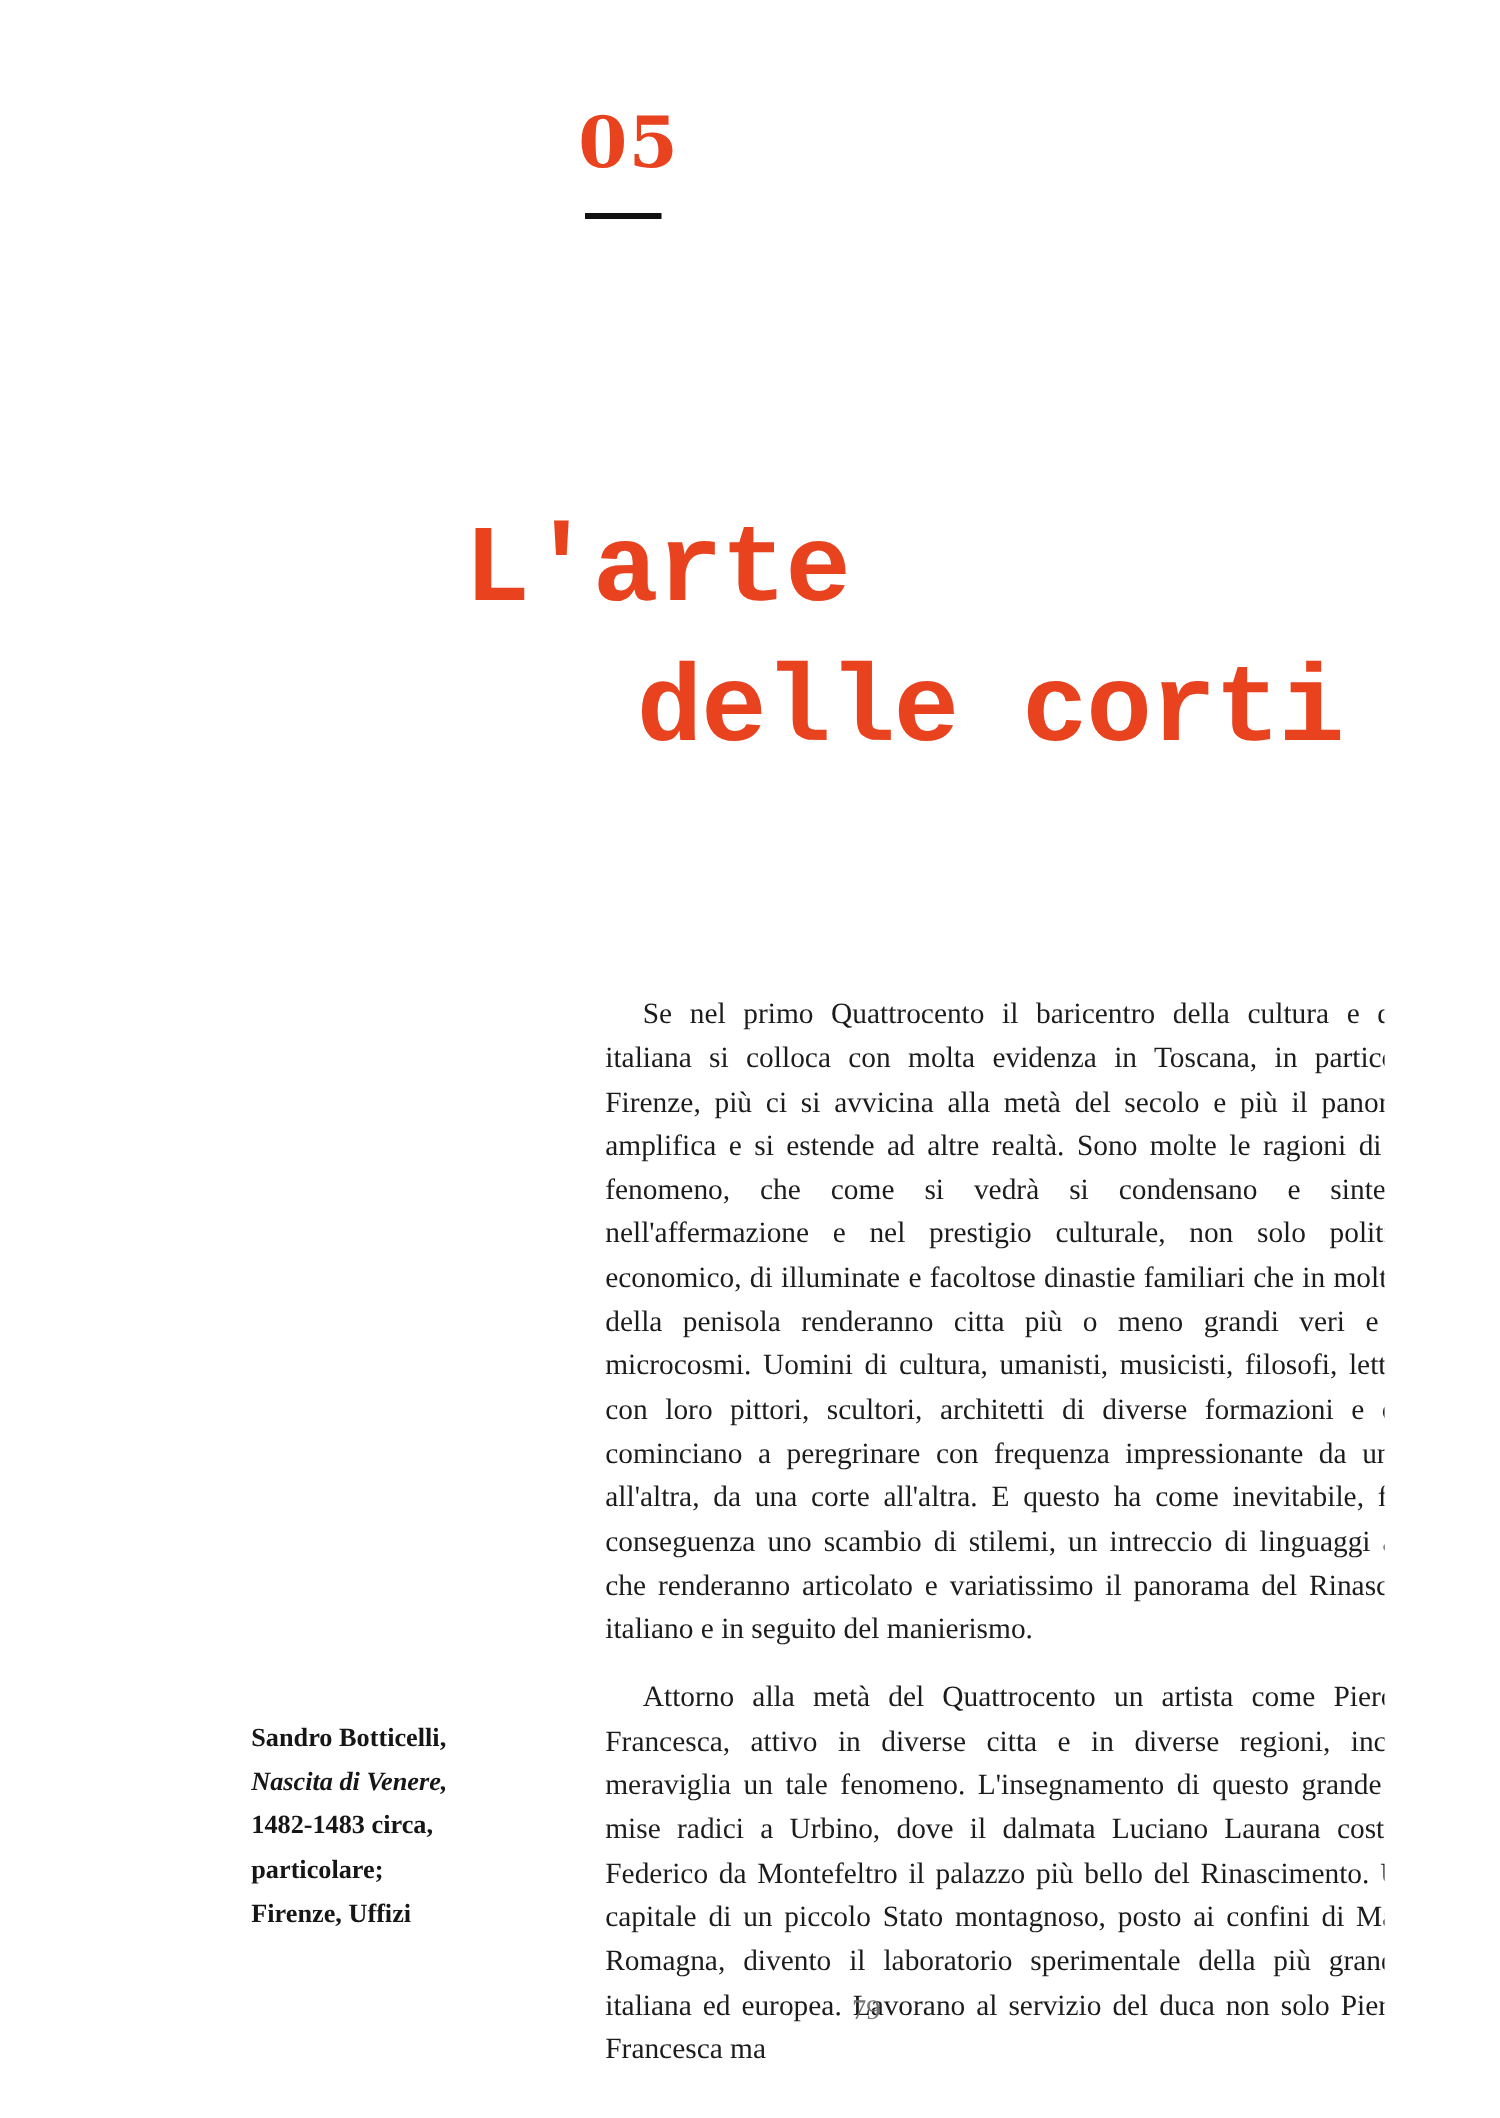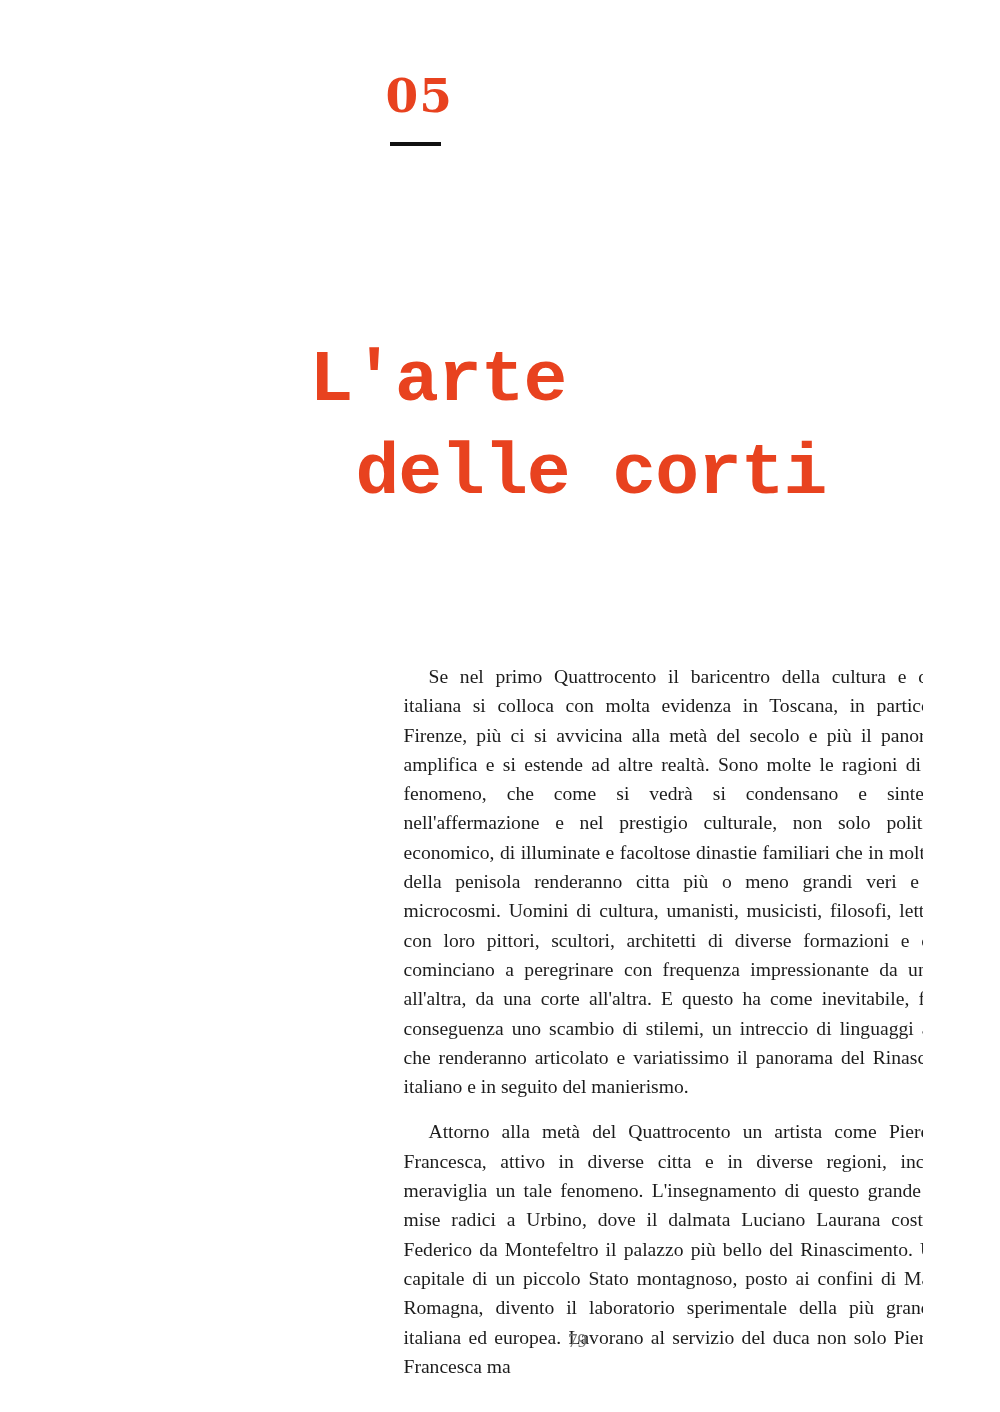--- a/index.html
+++ b/index.html
@@ -44,21 +44,21 @@
     top: 334px;
     font-family: Liberation Mono, monospace;
     font-size: 73px;
     font-weight: 700;
     line-height: 93px;
     color: var(--accent);
     letter-spacing: -1px;
     white-space: nowrap;
   }
   .title .t1 { display: block; }
-  .title .t2 { display: block; margin-left: 46px; }
+  .title .t2 { display: block; margin-left: 115px; }
 
   .body-col {
     position: absolute;
     left: 310px;
     top: 646px;
     width: 609px;
     font-size: 19.6px;
     line-height: 29.3px;
     text-align: justify;
     color: var(--ink);
@@ -94,20 +94,27 @@
 
   <div class="chapter-num">05</div>
 
   <div class="chapter-rule"></div>
 
   <h1 class="title">
     <span class="t1">L'arte</span>
     <span class="t2">delle corti</span>
   </h1>
 
+  <aside class="caption">
+    <div class="cap-line">Sandro Botticelli,</div>
+    <div class="cap-line italic">Nascita di Venere,</div>
+    <div class="cap-line">1482-1483 circa,</div>
+    <div class="cap-line">particolare;</div>
+    <div class="cap-line">Firenze, Uffizi</div>
+  </aside>
 
   <main class="body-col">
     <p>Se nel primo Quattrocento il baricentro della cultura e dell'arte italiana si colloca con molta evidenza in Toscana, in particolare a Firenze, più ci si avvicina alla metà del secolo e più il panorama si amplifica e si estende ad altre realtà. Sono molte le ragioni di questo fenomeno, che come si vedrà si condensano e sintetizzano nell'affermazione e nel prestigio culturale, non solo politico ed economico, di illuminate e facoltose dinastie familiari che in molti centri della penisola renderanno citta più o meno grandi veri e propri microcosmi. Uomini di cultura, umanisti, musicisti, filosofi, letterati, e con loro pittori, scultori, architetti di diverse formazioni e culture, cominciano a peregrinare con frequenza impressionante da una citta all'altra, da una corte all'altra. E questo ha come inevitabile, feconda conseguenza uno scambio di stilemi, un intreccio di linguaggi artistici che renderanno articolato e variatissimo il panorama del Rinascimento italiano e in seguito del manierismo.</p>
     <p>Attorno alla metà del Quattrocento un artista come Piero della Francesca, attivo in diverse citta e in diverse regioni, incarna a meraviglia un tale fenomeno. L'insegnamento di questo grande pittore mise radici a Urbino, dove il dalmata Luciano Laurana costruì per Federico da Montefeltro il palazzo più bello del Rinascimento. Urbino, capitale di un piccolo Stato montagnoso, posto ai confini di Marche e Romagna, divento il laboratorio sperimentale della più grande arte italiana ed europea. Lavorano al servizio del duca non solo Piero della Francesca ma</p>
   </main>
 
   <div class="page-number">79</div>
 
 </div>
 

